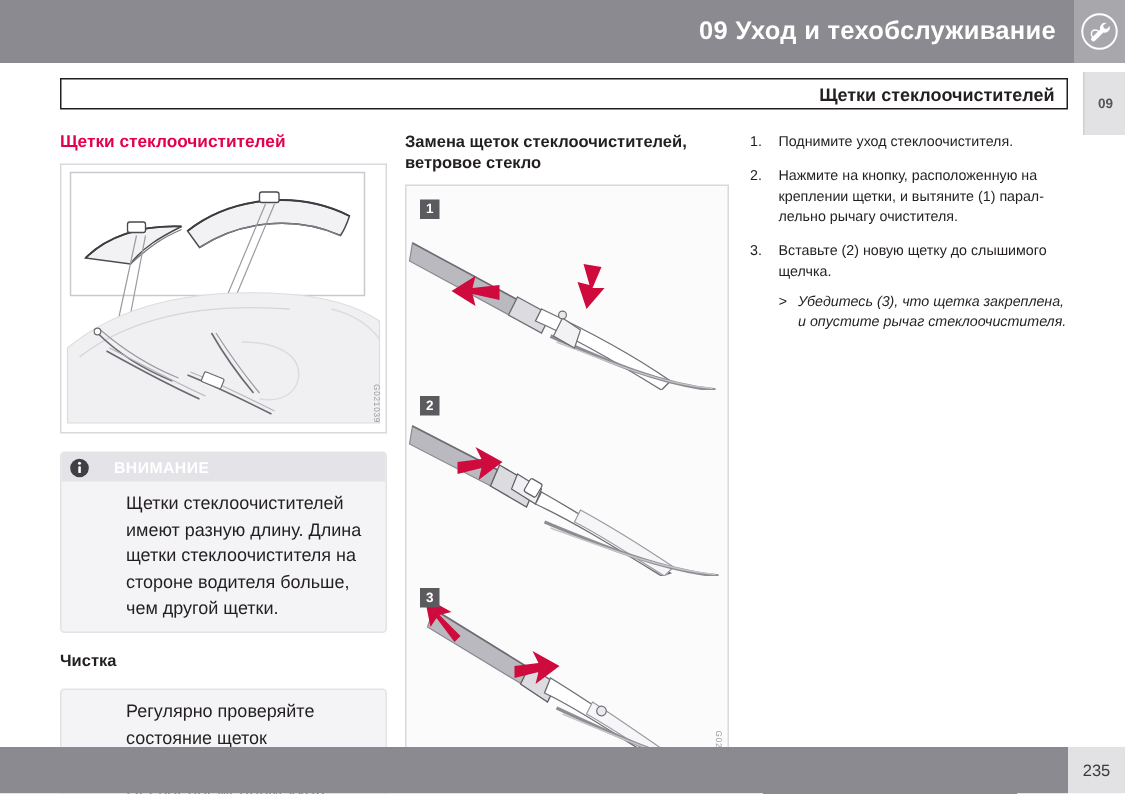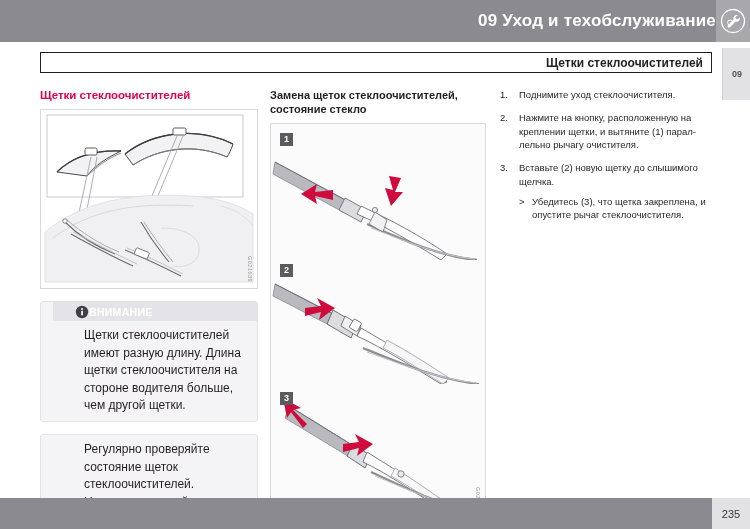--- a/index.html
+++ b/index.html
@@ -25,20 +25,21 @@
     background: #8a8a90;
     display: flex;
     align-items: center;
     justify-content: flex-end;
   }
   .header-title {
     color: #ffffff;
     font-size: 17px;
     font-weight: bold;
     letter-spacing: 0.2px;
+    padding-right: 12px;
     white-space: nowrap;
   }
   .header-icon-box {
     position: absolute;
     left: 716px; top: 0;
     width: 34px;
     height: 42px;
     background: #a7a7ac;
     display: flex;
     align-items: center;
@@ -47,21 +48,21 @@
   .wrench-circle {
     width: 26px; height: 26px;
   }
 
   
   .chapter-tab {
     position: absolute;
     left: 722px;
     top: 48px;
     width: 28px;
-    height: 52px;
+    height: 42px;
     background: #e2e2e4;
     border-left: 1px solid #cfcfd2;
     display: flex;
     align-items: center;
     justify-content: center;
     font-size: 9px;
     font-weight: bold;
     color: #55555a;
   }
 
@@ -128,23 +129,22 @@
     border: 1px solid #e3e3e6;
     border-radius: 3px;
     background: #f4f4f6;
     overflow: hidden;
   }
   .note-head {
     height: 19px;
     background: #e4e4e8;
     display: flex;
     align-items: center;
-    padding-left: 22px;
-    gap: 0;
-    margin-left: 12px;
+    padding-left: 5px;
+    gap: 16px;
   }
   .note-head .label {
     font-size: 10.5px;
     font-weight: bold;
     letter-spacing: 0.3px;
   }
   .note-head .label.warn { color: #ffffff; }
   .note-head .label.imp  { color: #e3004f; }
   .note-body {
     padding: 6px 8px 7px 8px;
@@ -222,20 +222,21 @@
     content: counter(st) ".";
     position: absolute;
     left: 2px;
     top: 0;
     font-size: 9.5px;
   }
   ul.substeps {
     margin: 6px 0 0 0;
     padding: 0;
     list-style: none;
+    font-style: italic;
   }
   ul.substeps > li {
     position: relative;
     padding-left: 13px;
     font-size: 9.5px;
     line-height: 1.45;
   }
   ul.substeps > li::before {
     content: ">";
     position: absolute;
@@ -335,30 +336,31 @@
       <svg class="icon-circle" viewBox="0 0 14 14">
         <circle cx="7" cy="7" r="6.2" fill="#3f3f44"></circle>
         <circle cx="7" cy="3.9" r="1" fill="#ffffff"></circle>
         <rect x="6.2" y="5.8" width="1.7" height="4.6" rx="0.6" fill="#ffffff"></rect>
       </svg>
       <span class="label warn">ВНИМАНИЕ</span>
     </div>
     <div class="note-body">Щетки стеклоочистителей имеют разную длину. Длина щетки стеклоочистителя на стороне водителя больше, чем другой щетки.</div>
   </div>
 
+  <div class="sub-head">Чистка</div>
 
   <div class="note-box">
     <div class="note-body">Регулярно проверяйте состояние щеток стеклоочистителей. Несвоевременный уход сокращает срок службы щеток.</div>
   </div>
 
 </div>
 
 <div class="col col-mid">
 
-  <h2 class="section-title-dark">Замена щеток стеклоочистителей, состояние стекло</h2>
+  <h2 class="section-title-dark">Замена щеток стеклоочистителей, ветровое стекло</h2>
 
   <div class="fig-mid">
 
     <svg width="214" height="132" viewBox="0 0 214 132" style="position:absolute;left:0;top:4px;">
 
       <path d="M4 34 L78 74 L72 84 L2 46 Z" fill="#b9b9bf" stroke="#8a8a90" stroke-width="0.8"></path>
       <path d="M4 34 L78 74" fill="none" stroke="#6d6d73" stroke-width="1"></path>
 
       <path d="M74 70 L96 82 L90 94 L68 82 Z" fill="#dcdce0" stroke="#6d6d73" stroke-width="0.9"></path>
 

